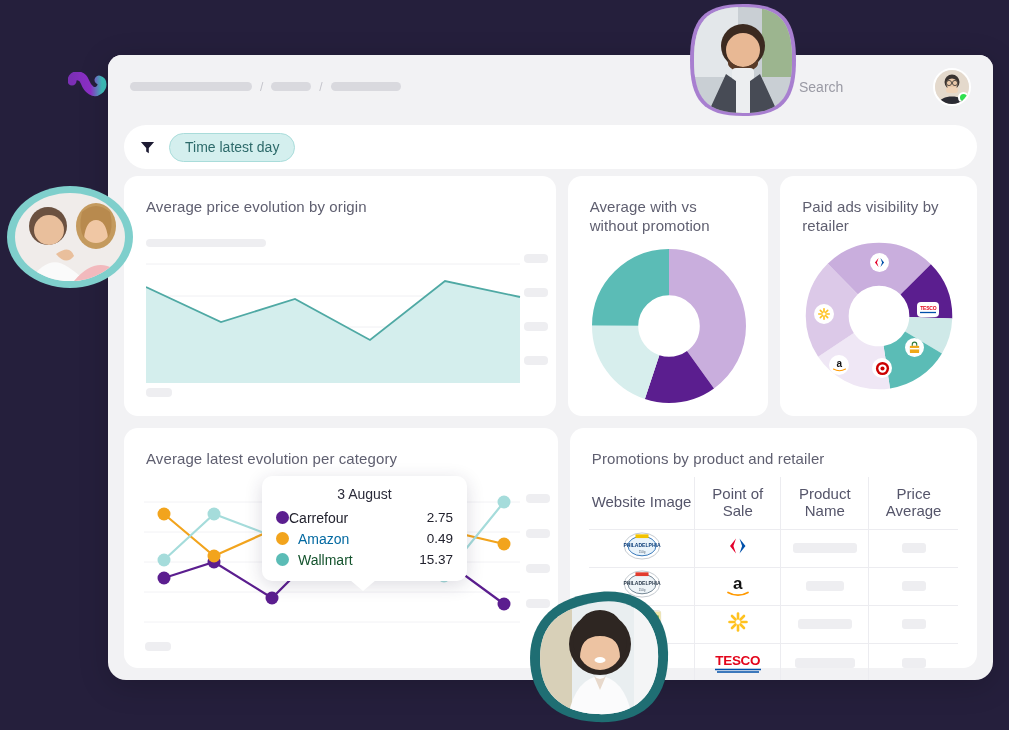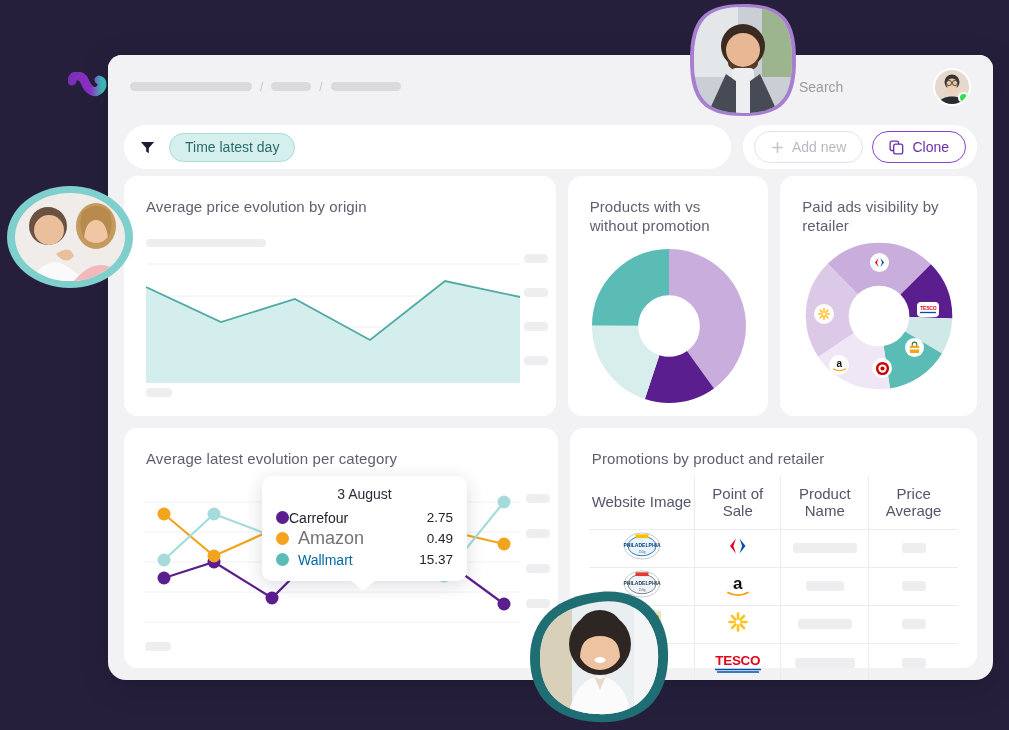--- a/index.html
+++ b/index.html
@@ -163,36 +163,20 @@
         </div>
       </div>
     </div>
 
     <div class="toolbar">
       <div class="filter-pill-bar">
         <svg width="15" height="15" viewBox="0 0 16 16">
           <path d="M1 2 H15 L9.4 8.4 V14 L6.6 12.2 V8.4 Z" fill="#1d1b33"></path>
         </svg>
         <span class="chip">Time latest day</span>
-      </div>
-      <div class="action-group">
-        <div class="btn btn-ghost">
-          <svg width="13" height="13" viewBox="0 0 14 14">
-            <line x1="7" y1="2" x2="7" y2="12" stroke="#c2c2cb" stroke-width="1.6" stroke-linecap="round"></line>
-            <line x1="2" y1="7" x2="12" y2="7" stroke="#c2c2cb" stroke-width="1.6" stroke-linecap="round"></line>
-          </svg>
-          <span>Add new</span>
-        </div>
-        <div class="btn btn-outline">
-          <svg width="15" height="15" viewBox="0 0 16 16">
-            <rect x="1.2" y="1.2" width="9" height="10" rx="1.8" fill="none" stroke="#6a2fa8" stroke-width="1.4"></rect>
-            <rect x="5" y="4.4" width="9.6" height="10.4" rx="2" fill="#fff" stroke="#6a2fa8" stroke-width="1.4"></rect>
-          </svg>
-          <span>Clone</span>
-        </div>
       </div>
     </div>
 
     <div class="grid">
 
       <div class="row">
 
         <div class="card c-area">
           <div class="card-title">Average price evolution by origin</div>
           <span class="ph" style="position:absolute;left:22px;top:63px;width:120px;height:8px"></span>
@@ -207,21 +191,21 @@
           <div class="axis-right">
             <span class="ph"></span>
             <span class="ph"></span>
             <span class="ph"></span>
             <span class="ph"></span>
           </div>
           <span class="ph" style="position:absolute;left:22px;top:212px;width:26px;height:9px"></span>
         </div>
 
         <div class="card c-donut1">
-          <div class="card-title">Products with vs without promotion</div>
+          <div class="card-title">Average with vs without promotion</div>
           <svg width="154" height="154" viewBox="0 0 100 100" style="position:absolute;left:24px;top:73px">
             <circle cx="50" cy="50" r="35" fill="none" stroke="#c9aedd" stroke-width="30" stroke-dasharray="87.96 131.95" transform="rotate(-90 50 50)"></circle>
             <circle cx="50" cy="50" r="35" fill="none" stroke="#5b1e8f" stroke-width="30" stroke-dasharray="32.99 186.93" stroke-dashoffset="-87.96" transform="rotate(-90 50 50)"></circle>
             <circle cx="50" cy="50" r="35" fill="none" stroke="#d7eeed" stroke-width="30" stroke-dasharray="43.98 175.93" stroke-dashoffset="-120.95" transform="rotate(-90 50 50)"></circle>
             <circle cx="50" cy="50" r="35" fill="none" stroke="#5bbcb6" stroke-width="30" stroke-dasharray="54.98 164.93" stroke-dashoffset="-164.93" transform="rotate(-90 50 50)"></circle>
           </svg>
         </div>
 
         <div class="card c-donut2">
           <div class="card-title">Paid ads visibility by retailer</div>
@@ -333,26 +317,26 @@
           <div style="position:absolute;left:138px;top:48px;width:205px;background:#fff;border-radius:10px;
                       box-shadow:0 4px 18px rgba(40,30,70,.16);padding:10px 14px 11px;">
             <div style="text-align:center;font-size:14px;color:#2b2b3a;margin-bottom:5px;">3 August</div>
             <div style="display:flex;align-items:center;height:21px">
               <span style="width:13px;height:13px;border-radius:50%;background:#5b1e8f"></span>
               <span style="font-size:14px;color:#22222e">Carrefour</span>
               <span style="margin-left:auto;font-size:13.5px;color:#22222e">2.75</span>
             </div>
             <div style="display:flex;align-items:center;gap:9px;height:21px">
               <span style="width:13px;height:13px;border-radius:50%;background:#f2a41d"></span>
-              <span style="font-size:18px;color:#737373">Amazon</span>
+              <span style="font-size:14px;color:#0369a1">Amazon</span>
               <span style="margin-left:auto;font-size:13.5px;color:#22222e">0.49</span>
             </div>
             <div style="display:flex;align-items:center;gap:9px;height:21px">
               <span style="width:13px;height:13px;border-radius:50%;background:#5bbcb6"></span>
-              <span style="font-size:14px;color:#0369a1">Wallmart</span>
+              <span style="font-size:14px;color:#14532d">Wallmart</span>
               <span style="margin-left:auto;font-size:13.5px;color:#22222e">15.37</span>
             </div>
             <svg width="26" height="11" viewBox="0 0 26 11" style="position:absolute;left:88px;bottom:-10px">
                 <path d="M0 0 L13 11 L26 0 Z" fill="#fff"></path>
               </svg>
           </div>
         </div>
 
         <div class="card c-table">
           <div class="card-title">Promotions by product and retailer</div>

